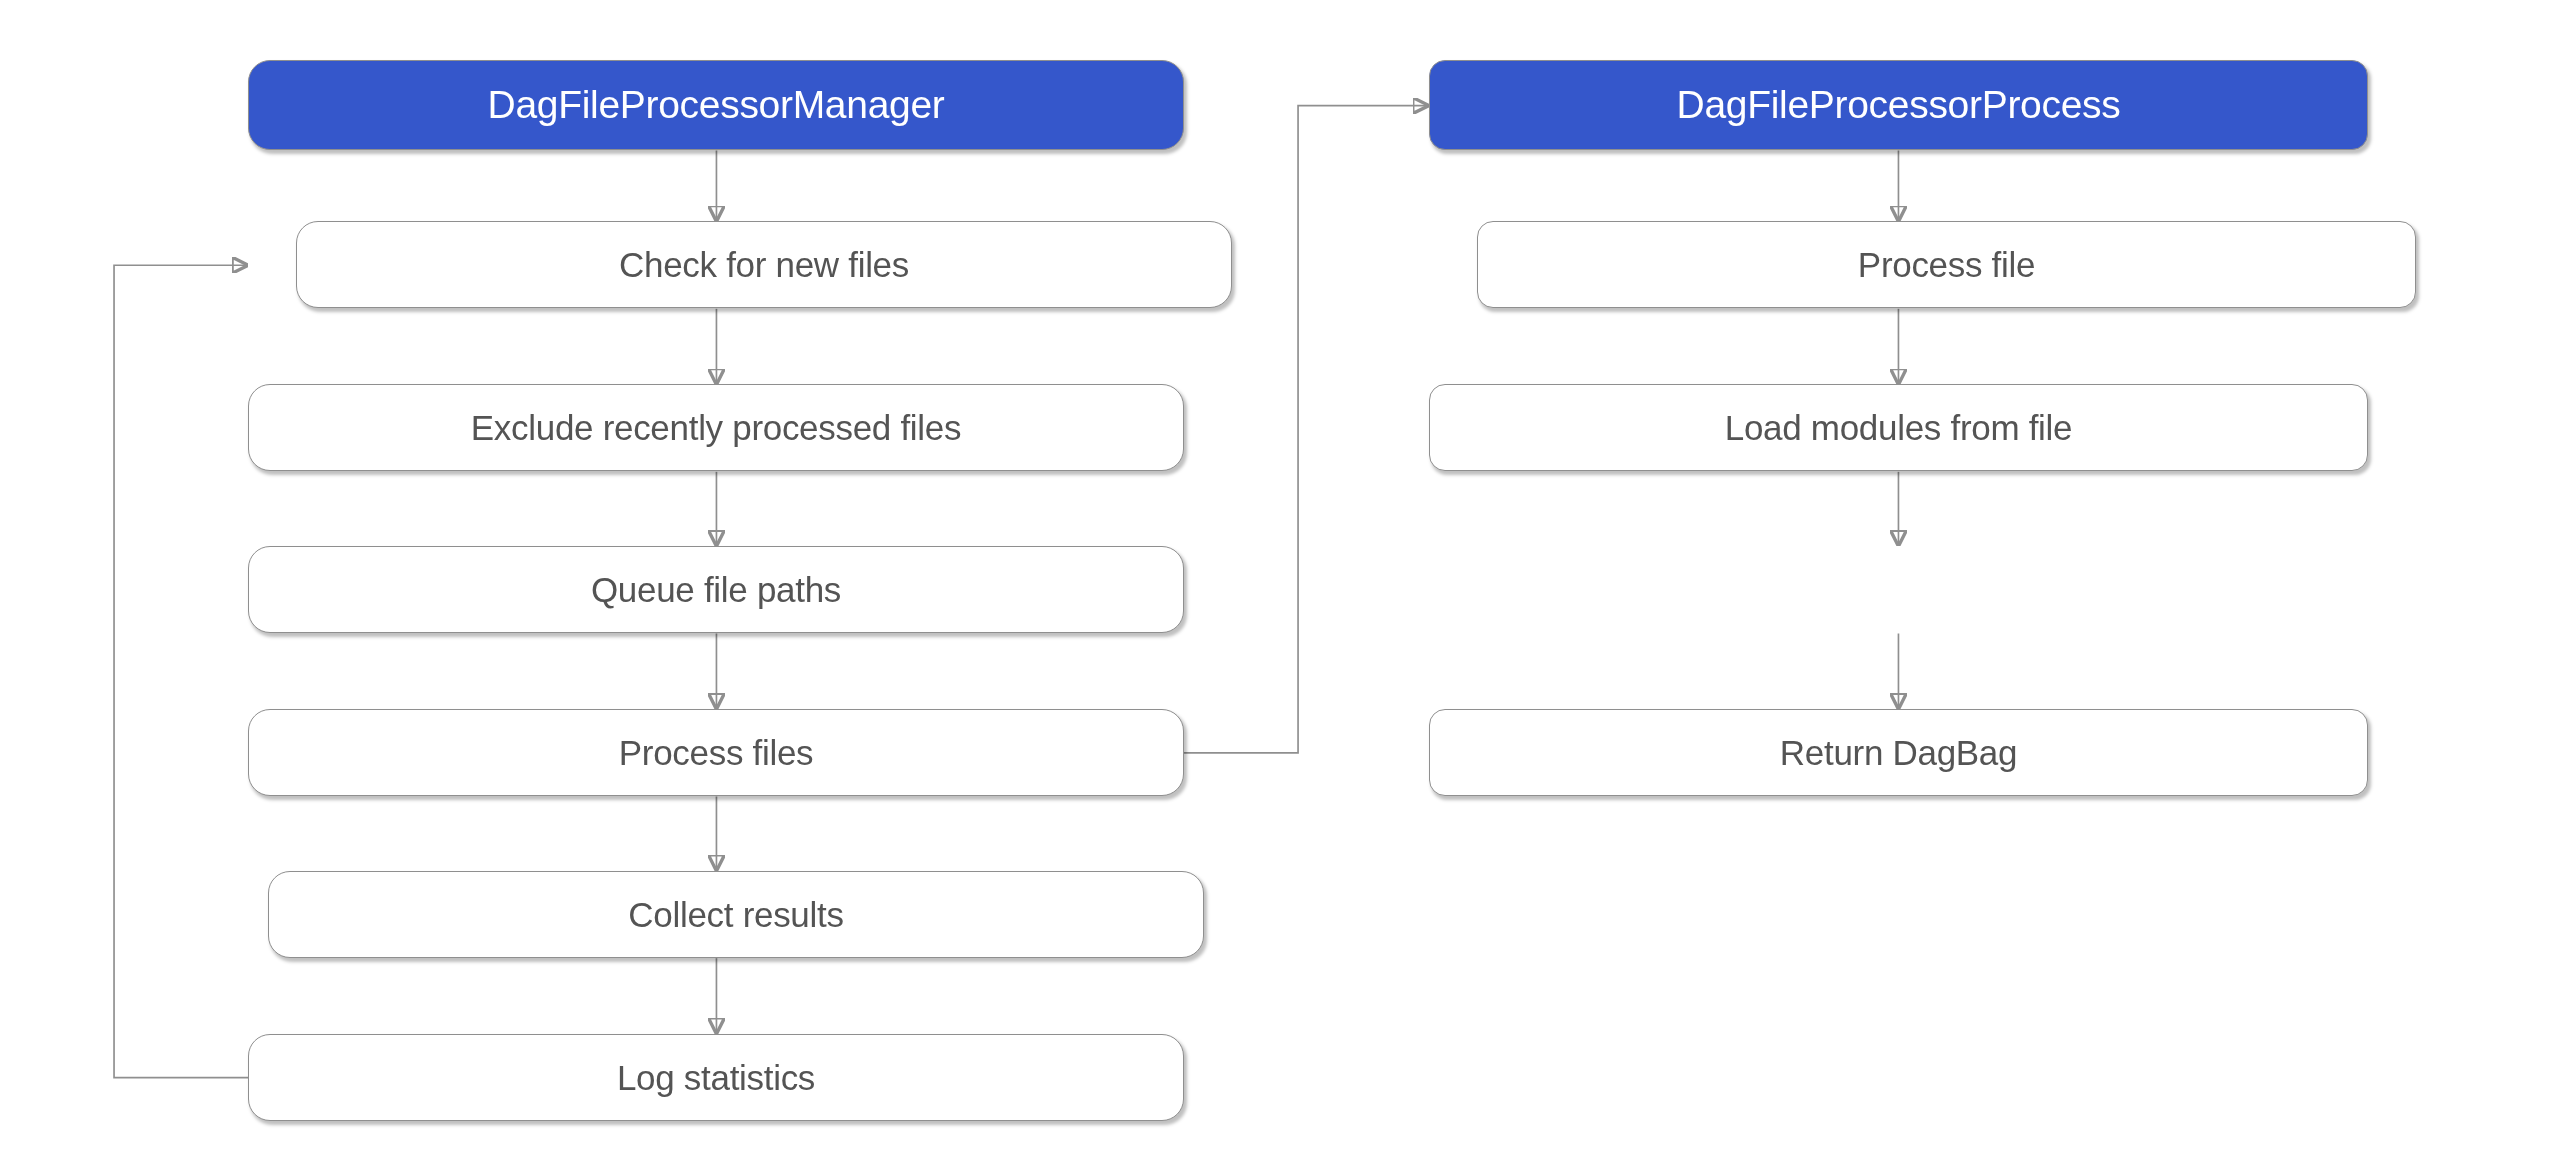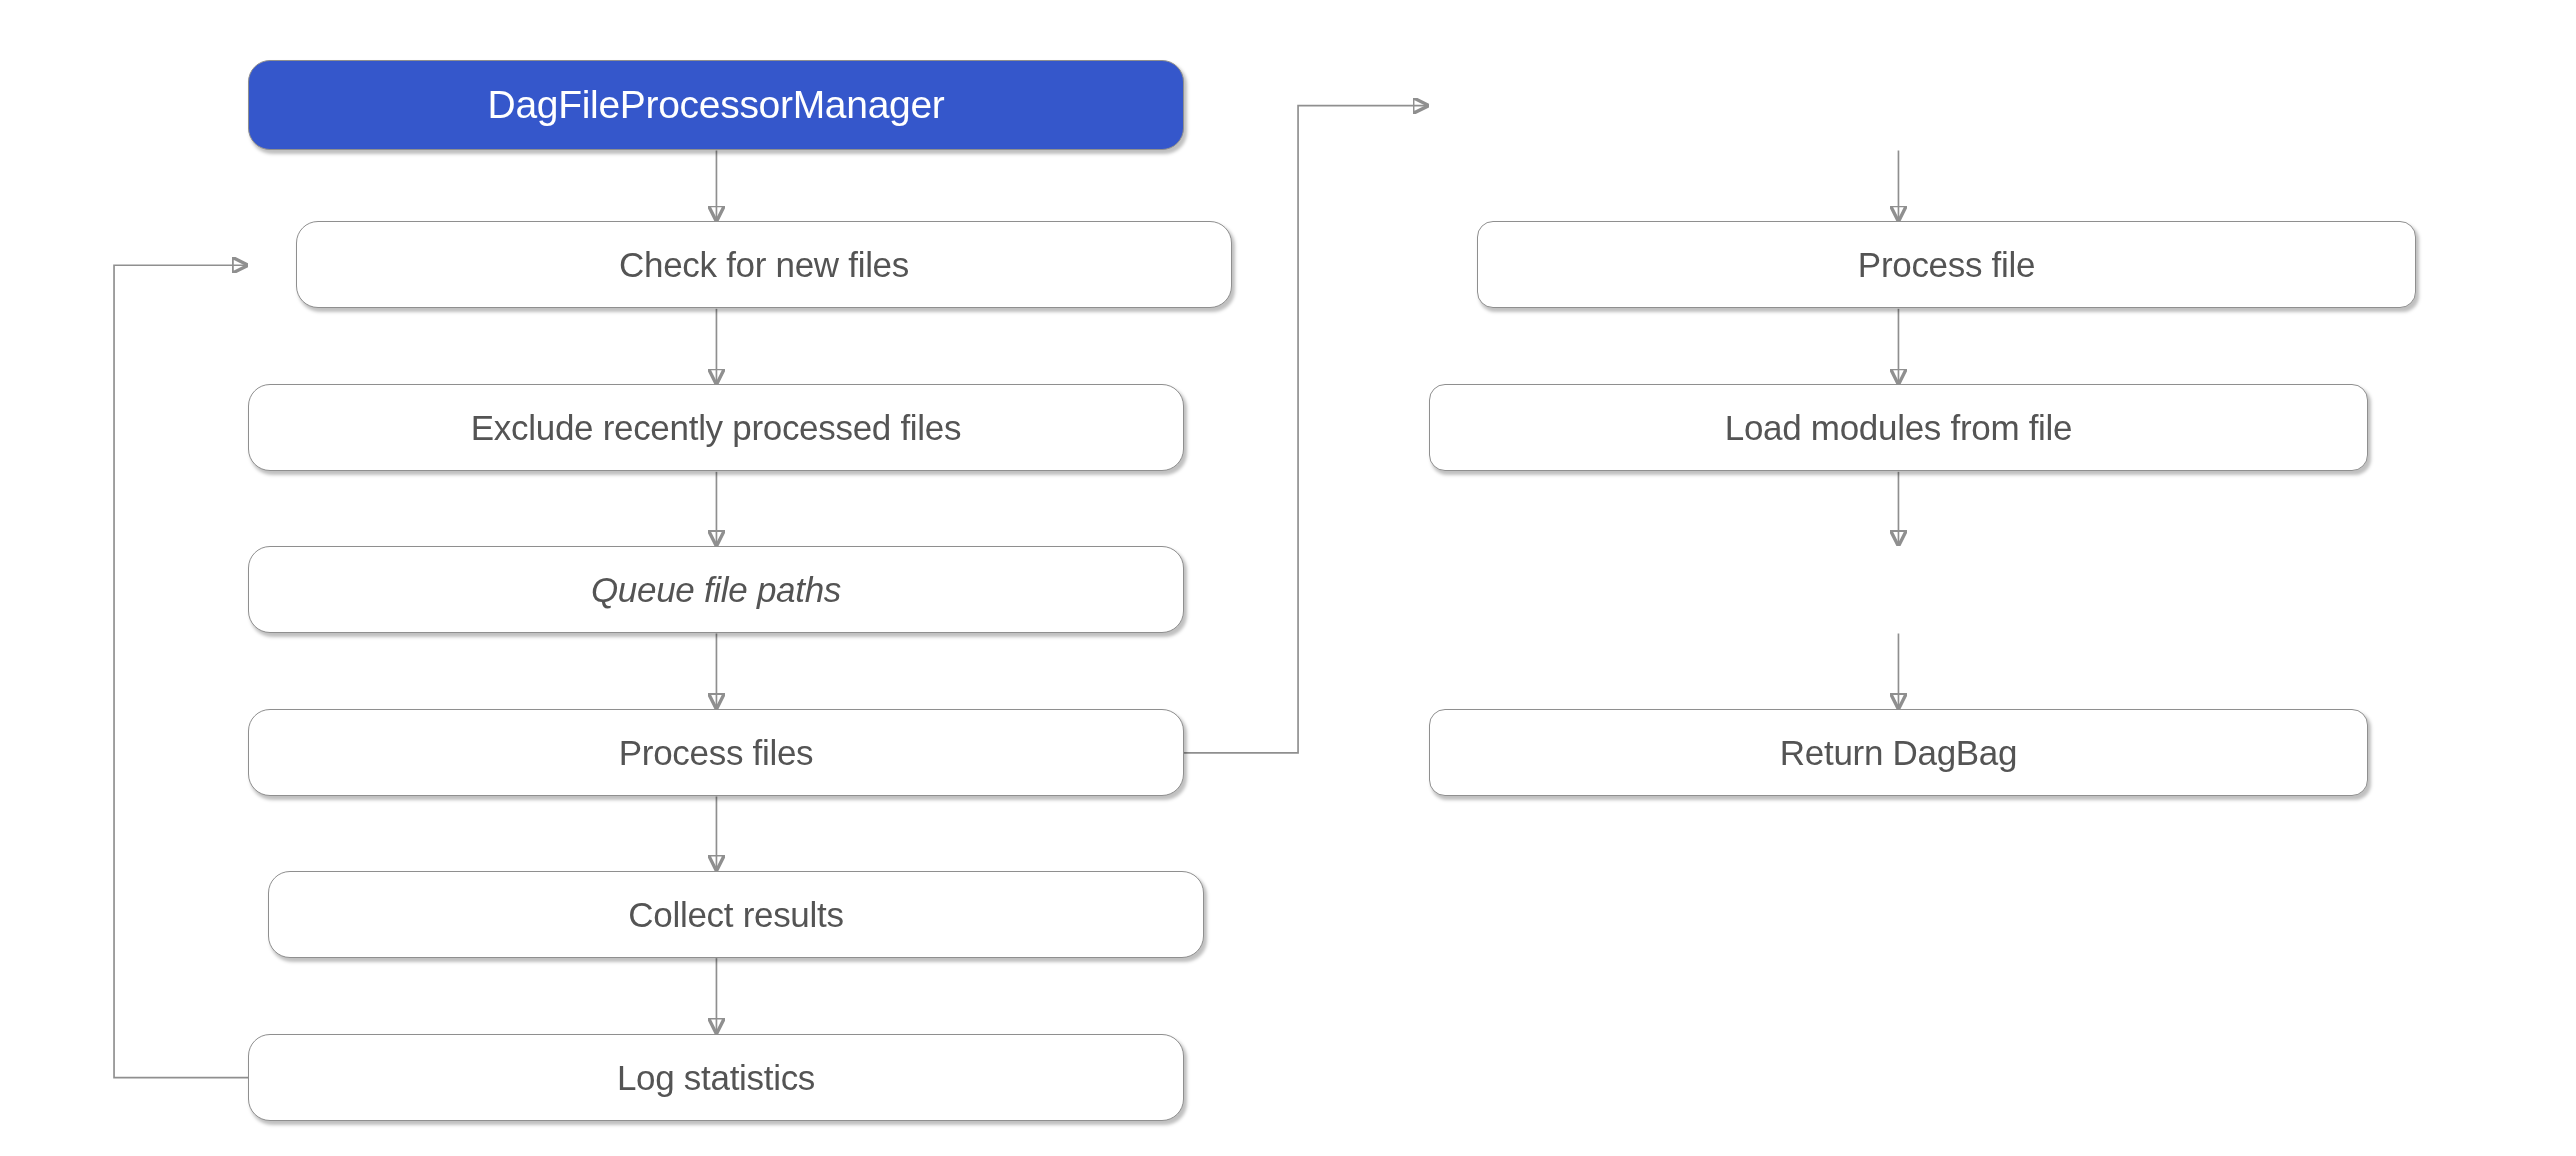--- a/index.html
+++ b/index.html
@@ -57,21 +57,21 @@
     height: 90px;
     background: var(--accent);
     color: var(--header-text);
     font-size: 39px;
   }
   .col-left  { left: 248px; border-radius: 22px;  }
   .col-right { left: 1429px; width: 939px; }
   .row-h  { top: 60px;   }
   .row-1  { top: 221px; margin-left: 48px;  }
   .row-2  { top: 384px;  }
-  .row-3  { top: 546px; font-style: italic;  }
+  .row-3  { top: 546px;  }
   .row-4  { top: 709px; }
   .row-5  { top: 871px; margin-left: 20px; }
   .row-6  { top: 1034px; }
 </style>
 </head>
 <body>
 
 <div class="canvas">
 
   <svg class="connectors" viewBox="0 0 3840 1724" xmlns="http://www.w3.org/2000/svg">
@@ -99,18 +99,19 @@
   </svg>
 
   <div class="node header col-left row-h">DagFileProcessorManager</div>
   <div class="node col-left row-1">Check for new files</div>
   <div class="node col-left row-2">Exclude recently processed files</div>
   <div class="node col-left row-3">Queue file paths</div>
   <div class="node col-left row-4">Process files</div>
   <div class="node col-left row-5">Collect results</div>
   <div class="node col-left row-6">Log statistics</div>
 
+  <div class="node header col-right row-h">DagFileProcessorProcess</div>
   <div class="node col-right row-1">Process file</div>
   <div class="node col-right row-2">Load modules from file</div>
   <div class="node col-right row-4">Return DagBag</div>
 
 </div>
 
 
 </body></html>

